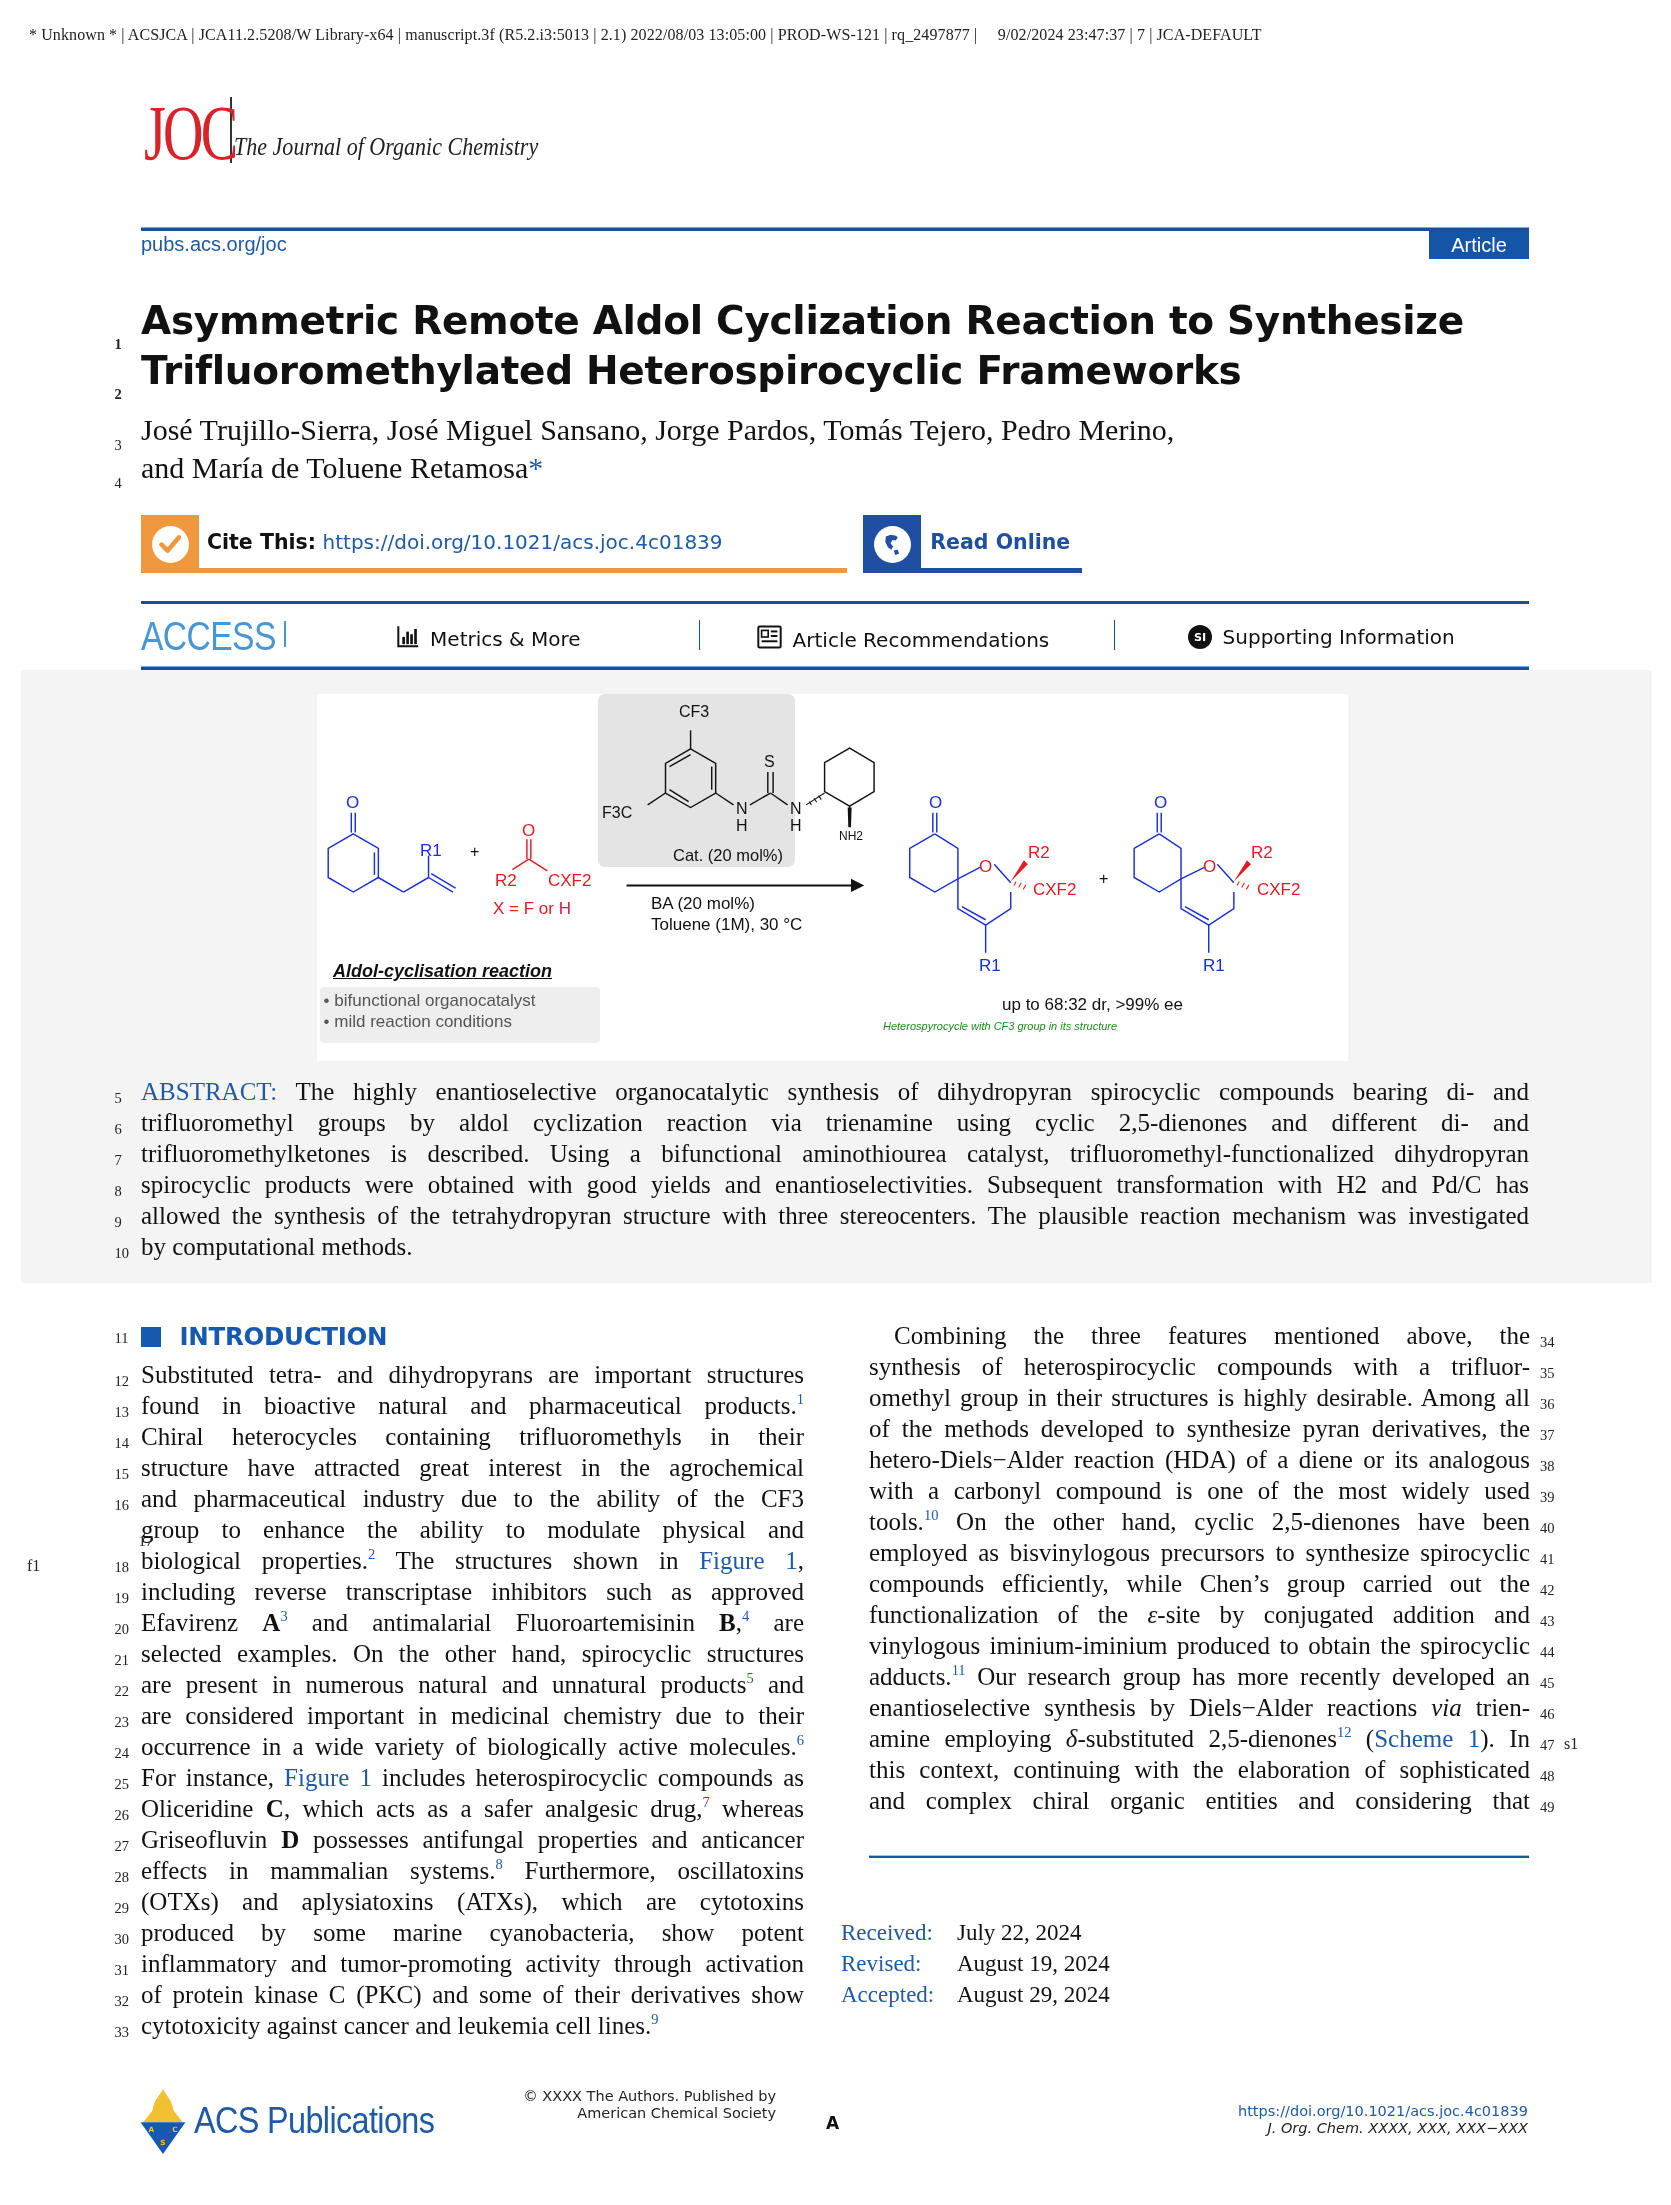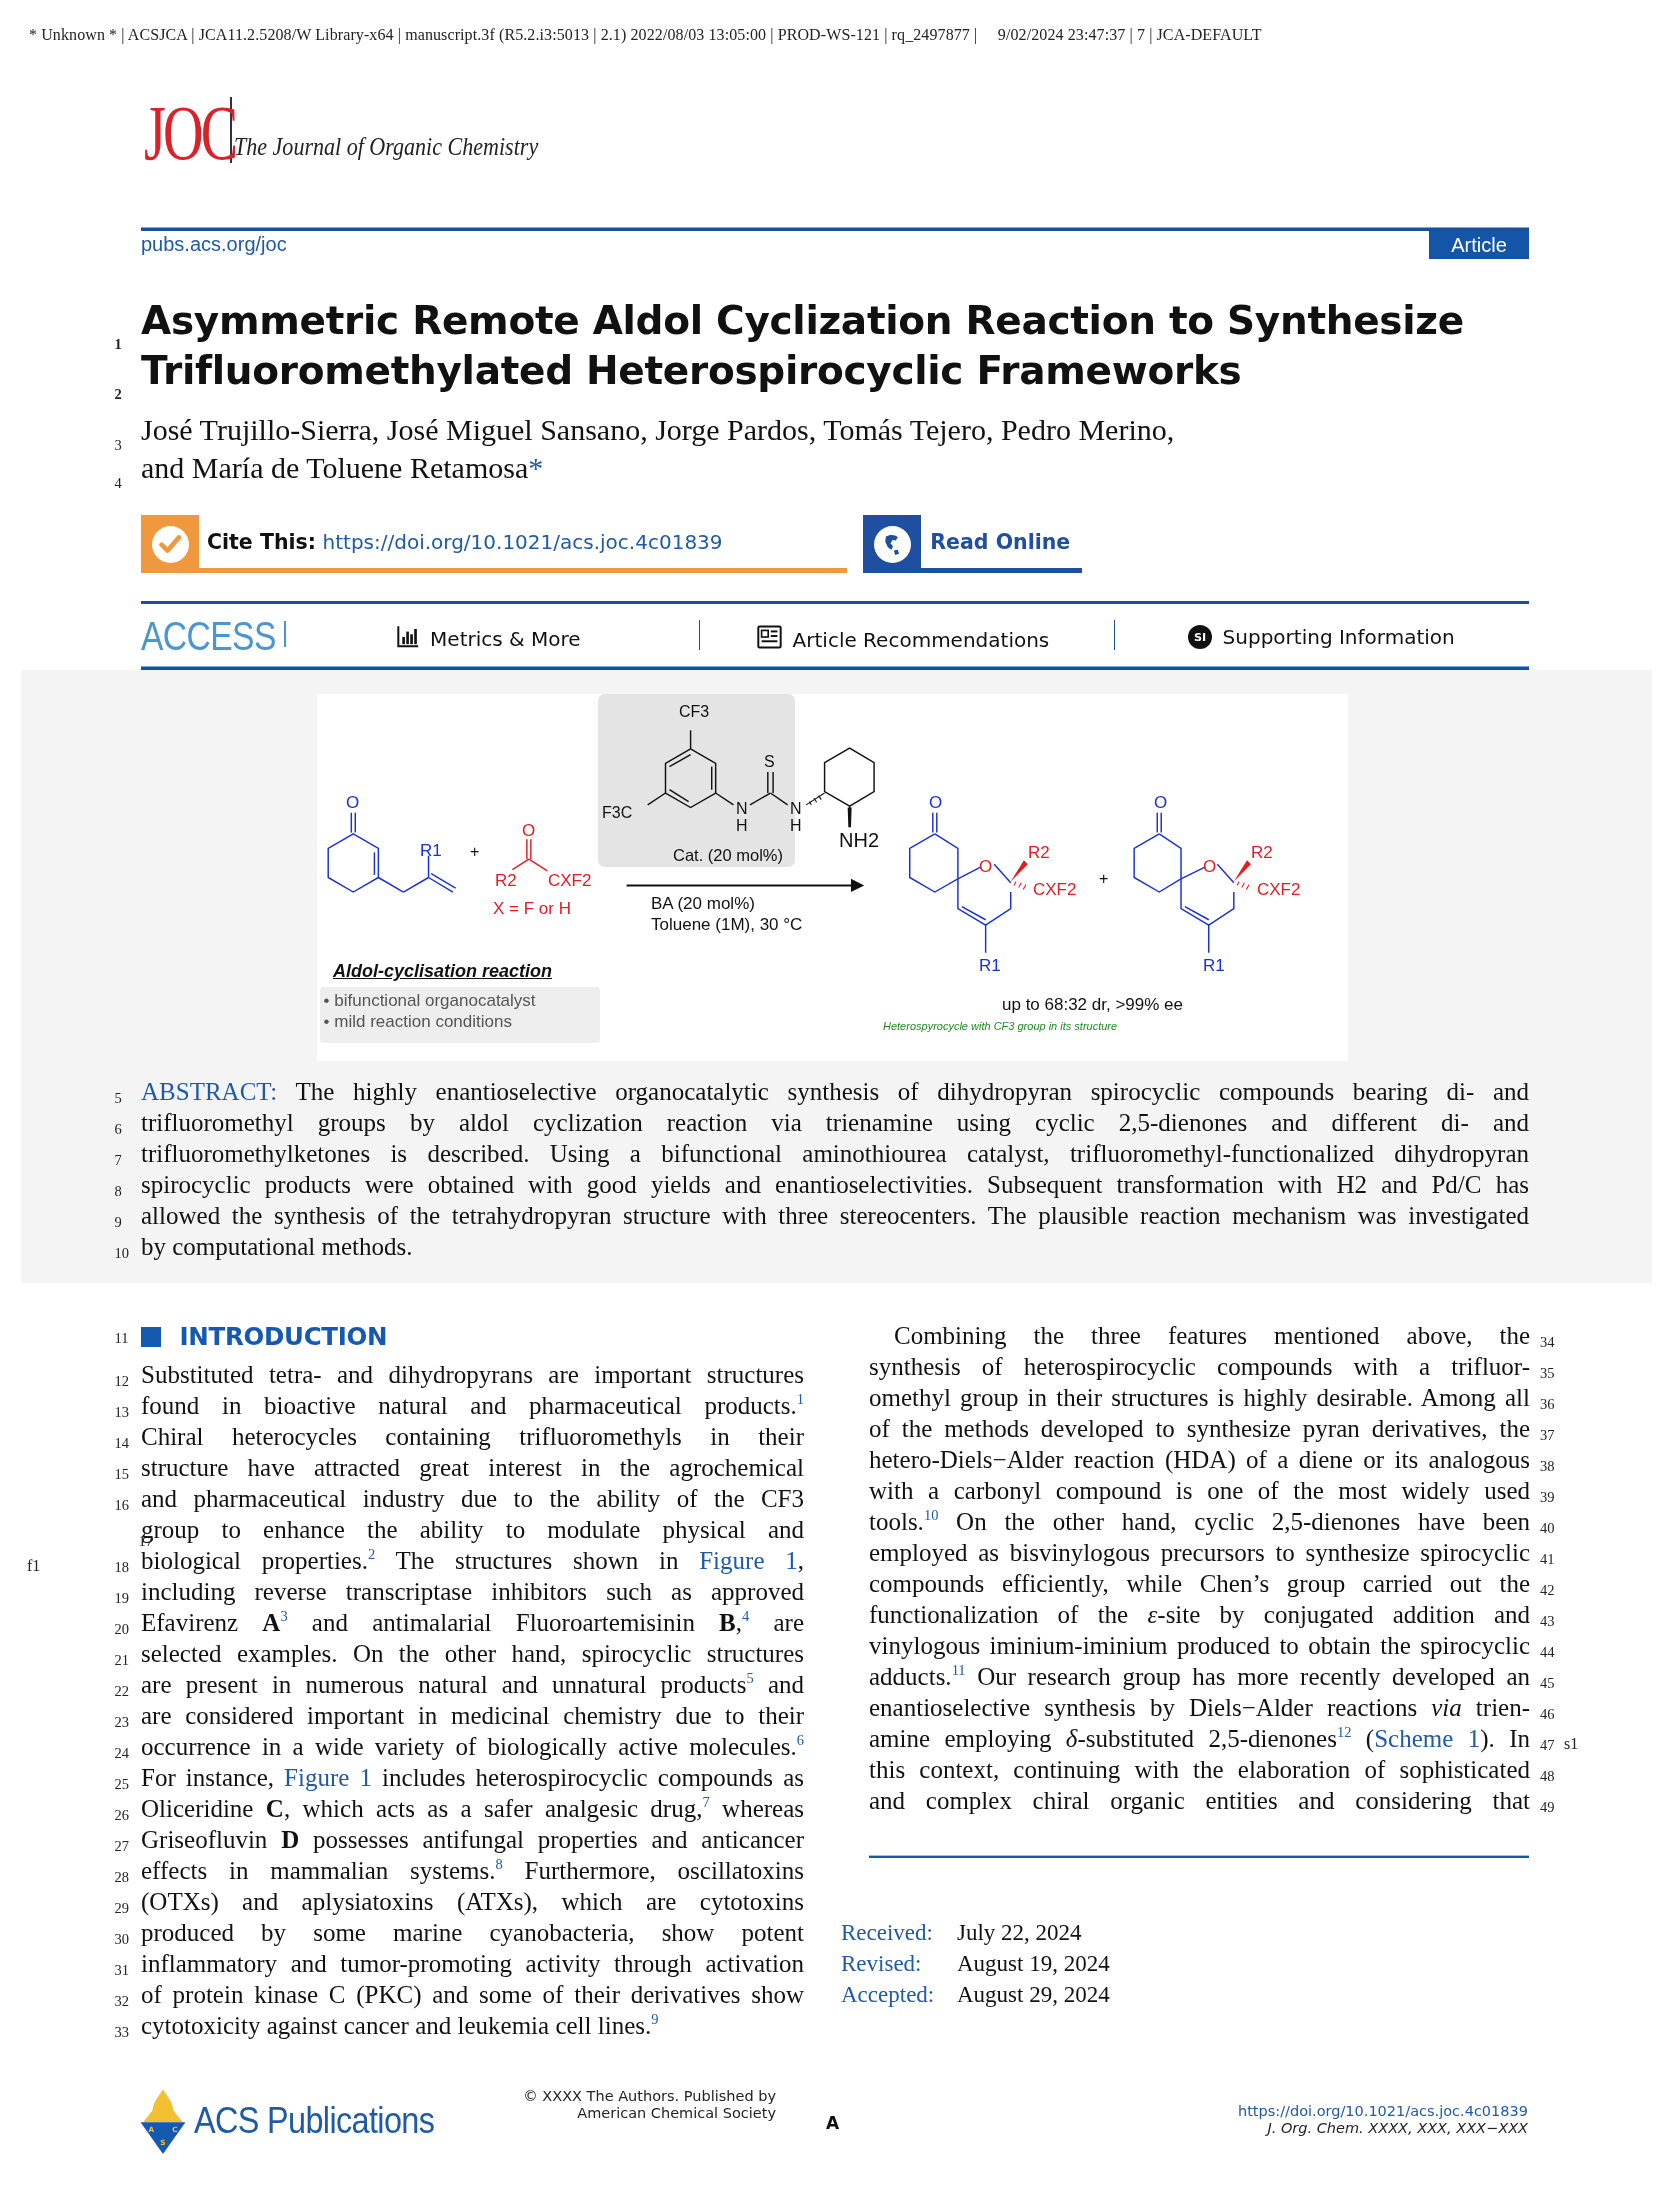--- a/index.html
+++ b/index.html
@@ -278,21 +278,21 @@
     </g>
   </svg>
 
   <span class="fig-text" style="left:362px; top:9.3px; font-size:16px;">CF3</span>
   <span class="fig-text" style="left:285px; top:110px; font-size:16px;">F3C</span>
   <span class="fig-text" style="left:447px; top:59px; font-size:16px;">S</span>
   <span class="fig-text" style="left:419px; top:106px; font-size:16px;">N</span>
   <span class="fig-text" style="left:419px; top:123px; font-size:16px;">H</span>
   <span class="fig-text" style="left:473px; top:106px; font-size:16px;">N</span>
   <span class="fig-text" style="left:473px; top:123px; font-size:16px;">H</span>
-  <span class="fig-text" style="left:522px; top:135px; font-size:20px;">NH2</span>
+  <span class="fig-text" style="left:522px; top:135px; font-size:12px;">NH2</span>
   <span class="fig-text" style="left:356px; top:152px; font-size:16.5px;">Cat. (20 mol%)</span>
 
   <span class="fig-text blue" style="left:29px; top:99px; font-size:17px;">O</span>
   <span class="fig-text blue" style="left:103px; top:147px; font-size:17px;">R1</span>
   <span class="fig-text" style="left:153px; top:149px; font-size:16px;">+</span>
   <span class="fig-text red" style="left:205px; top:127px; font-size:17px;">O</span>
   <span class="fig-text red" style="left:178px; top:177px; font-size:17px;">R2</span>
   <span class="fig-text red" style="left:231px; top:177px; font-size:17px;">CXF2</span>
   <span class="fig-text red" style="left:176px; top:205px; font-size:17px;">X = F or H</span>
 

